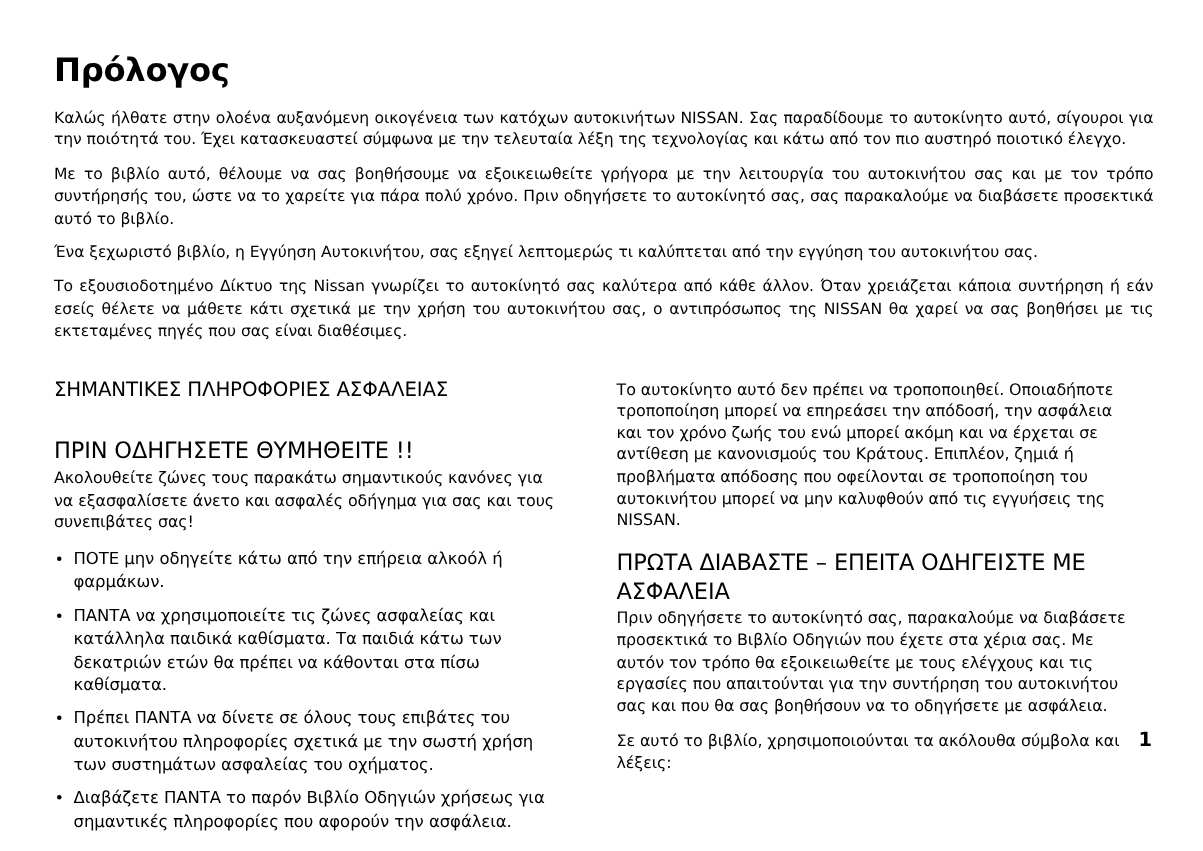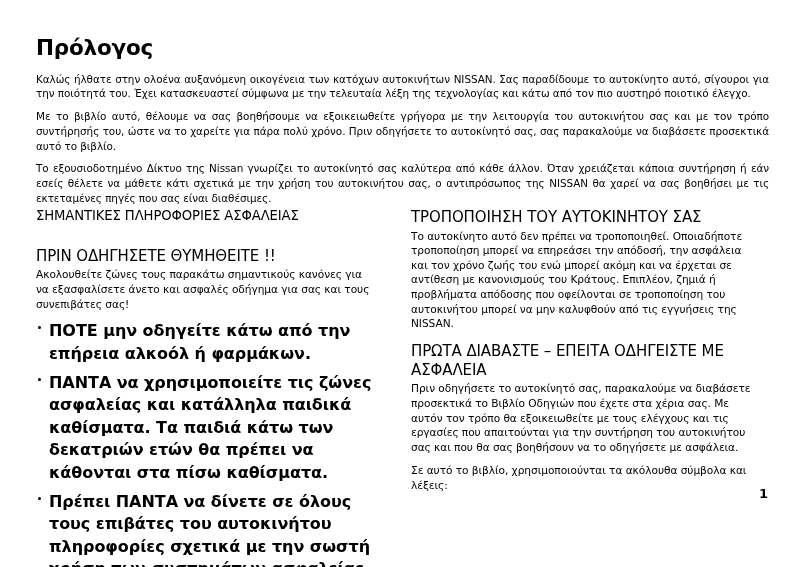--- a/index.html
+++ b/index.html
@@ -28,21 +28,21 @@
 
   .doc-title {
     font-size: 21.5px;
     font-weight: bold;
     letter-spacing: -0.2px;
     margin: 0 0 12px 0;
     line-height: 1.1;
   }
 
   .intro {
-    margin-bottom: 2px;
+    margin-bottom: 24px;
   }
 
   .intro p {
     margin: 0 0 8px 0;
     font-size: 10.4px;
     line-height: 1.42;
     text-align: justify;
     letter-spacing: -0.05px;
   }
   .intro p:last-child { margin-bottom: 0; }
@@ -84,22 +84,22 @@
   .body-text.tight { margin-bottom: 11px; }
 
   ul.bullets {
     list-style: none;
     margin: 8px 0 12px 0;
     padding: 0;
   }
   ul.bullets li {
     position: relative;
     padding-left: 13px;
-    font-size: 16px;
-    font-weight: bold;
+    font-size: 11px;
+    font-weight: normal;
     line-height: 1.4;
     margin-bottom: 7px;
     letter-spacing: -0.05px;
   }
   ul.bullets li:before {
     content: "";
     position: absolute;
     left: 2px;
     top: 6px;
     width: 3px;
@@ -119,20 +119,21 @@
 </head>
 <body>
 
 <div class="page">
 
   <h1 class="doc-title">Πρόλογος</h1>
 
   <div class="intro">
     <p>Καλώς ήλθατε στην ολοένα αυξανόμενη οικογένεια των κατόχων αυτοκινήτων NISSAN. Σας παραδίδουμε το αυτοκίνητο αυτό, σίγουροι για την ποιότητά του. Έχει κατασκευαστεί σύμφωνα με την τελευταία λέξη της τεχνολογίας και κάτω από τον πιο αυστηρό ποιοτικό έλεγχο.</p>
     <p>Με το βιβλίο αυτό, θέλουμε να σας βοηθήσουμε να εξοικειωθείτε γρήγορα με την λειτουργία του αυτοκινήτου σας και με τον τρόπο συντήρησής του, ώστε να το χαρείτε για πάρα πολύ χρόνο. Πριν οδηγήσετε το αυτοκίνητό σας, σας παρακαλούμε να διαβάσετε προσεκτικά αυτό το βιβλίο.</p>
+    <p>Ένα ξεχωριστό βιβλίο, η Εγγύηση Αυτοκινήτου, σας εξηγεί λεπτομερώς τι καλύπτεται από την εγγύηση του αυτοκινήτου σας.</p>
     <p>Το εξουσιοδοτημένο Δίκτυο της Nissan γνωρίζει το αυτοκίνητό σας καλύτερα από κάθε άλλον. Όταν χρειάζεται κάποια συντήρηση ή εάν εσείς θέλετε να μάθετε κάτι σχετικά με την χρήση του αυτοκινήτου σας, ο αντιπρόσωπος της NISSAN θα χαρεί να σας βοηθήσει με τις εκτεταμένες πηγές που σας είναι διαθέσιμες.</p>
   </div>
 
   <div class="columns">
 
     <div class="col col-left">
 
       <h2 class="section-title">ΣΗΜΑΝΤΙΚΕΣ ΠΛΗΡΟΦΟΡΙΕΣ ΑΣΦΑΛΕΙΑΣ</h2>
 
       <h3 class="sub-title">ΠΡΙΝ ΟΔΗΓΗΣΕΤΕ ΘΥΜΗΘΕΙΤΕ !!</h3>
@@ -143,21 +144,20 @@
         <li>ΠΑΝΤΑ να χρησιμοποιείτε τις ζώνες ασφαλείας και κατάλληλα παιδικά καθίσματα. Τα παιδιά κάτω των δεκατριών ετών θα πρέπει  να κάθονται στα πίσω καθίσματα.</li>
         <li>Πρέπει ΠΑΝΤΑ να δίνετε σε όλους τους επιβάτες του αυτοκινήτου πληροφορίες σχετικά με την σωστή χρήση των συστημάτων ασφαλείας του οχήματος.</li>
         <li>Διαβάζετε ΠΑΝΤΑ το παρόν Βιβλίο Οδηγιών χρήσεως για σημαντικές πληροφορίες που αφορούν την ασφάλεια.</li>
       </ul>
 
     </div>
 
     <div class="col col-right">
 
 
-      <h3 class="sub-title">ΤΡΟΠΟΠΟΙΗΣΗ ΤΟΥ ΑΥΤΟΚΙΝΗΤΟΥ ΣΑΣ</h3>
       <p class="body-text tight">Το αυτοκίνητο αυτό δεν πρέπει να τροποποιηθεί. Οποιαδήποτε τροποποίηση μπορεί να επηρεάσει την απόδοσή, την ασφάλεια και τον χρόνο ζωής του ενώ μπορεί ακόμη και να έρχεται σε αντίθεση με κανονισμούς του Κράτους. Επιπλέον, ζημιά ή προβλήματα απόδοσης που οφείλονται σε τροποποίηση του αυτοκινήτου μπορεί να μην καλυφθούν από τις εγγυήσεις της NISSAN.</p>
 
       <h3 class="sub-title">ΠΡΩΤΑ ΔΙΑΒΑΣΤΕ – ΕΠΕΙΤΑ ΟΔΗΓΕΙΣΤΕ ΜΕ ΑΣΦΑΛΕΙΑ</h3>
       <p class="body-text">Πριν οδηγήσετε το αυτοκίνητό σας, παρακαλούμε να διαβάσετε προσεκτικά το Βιβλίο Οδηγιών που έχετε στα χέρια σας. Με αυτόν τον τρόπο θα εξοικειωθείτε με τους ελέγχους και τις εργασίες που απαιτούνται για την συντήρηση του αυτοκινήτου σας και που θα σας βοηθήσουν να το οδηγήσετε με ασφάλεια.</p>
       <p class="body-text">Σε αυτό το βιβλίο, χρησιμοποιούνται τα ακόλουθα σύμβολα και λέξεις:</p>
 
     </div>
 
   </div>
 

